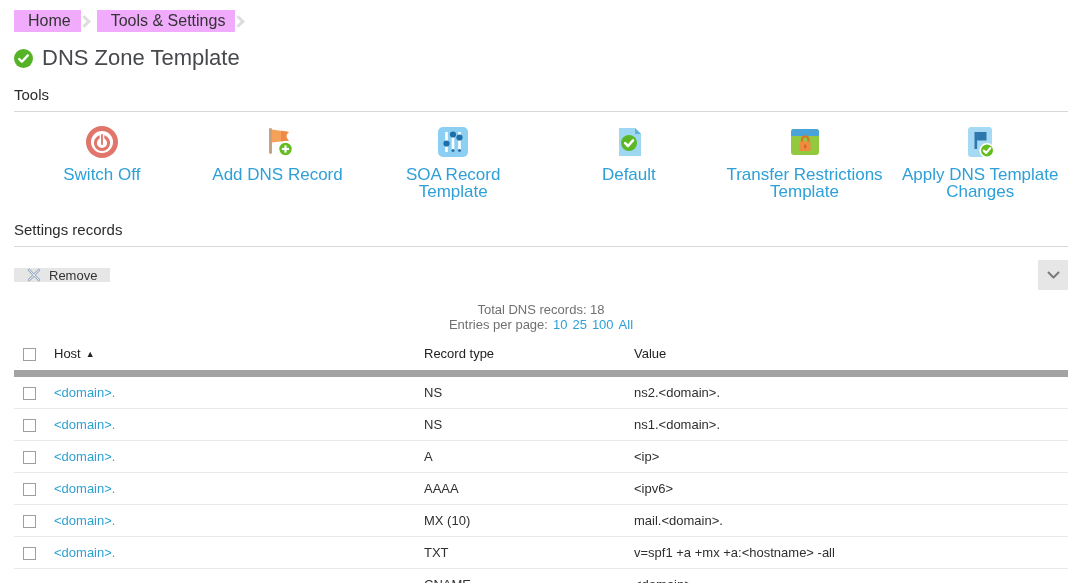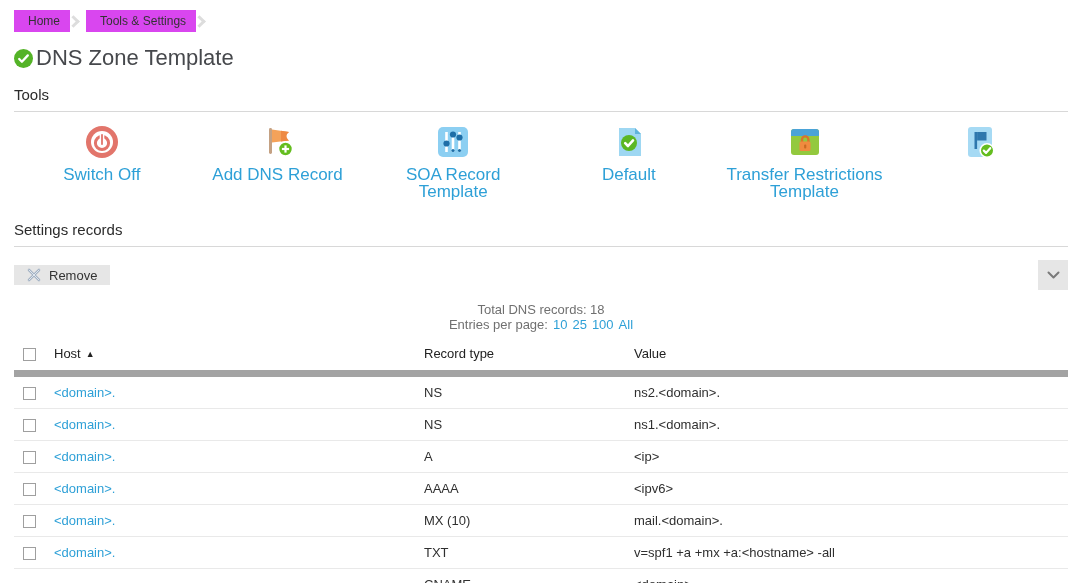--- a/index.html
+++ b/index.html
@@ -7,31 +7,31 @@
   body {
     width: 1082px; height: 583px; overflow: hidden;
     background: #fff; color: #333;
     font-family: "Liberation Sans", sans-serif;
   }
   .page { padding: 10px 14px 0; }
 
   
   .breadcrumb { display: flex; align-items: center; height: 22px; }
   .crumb {
-    background: #d946ef; color: #333; font-size: 12px; line-height: 22px;
+    background: #f0abfc; color: #333; font-size: 16px; line-height: 22px;
     padding: 0 10px 0 14px; text-decoration: none; cursor: pointer;
   }
   .crumb-sep {
     width: 9px; height: 9px; flex: 0 0 auto;
     border-top: 3px solid #ddd; border-right: 3px solid #ddd;
     transform: rotate(45deg); margin: 0 8px 0 -1px;
   }
 
   
-  .title-row { display: flex; align-items: center; gap: 3px; margin: 13px 0 15px; }
+  .title-row { display: flex; align-items: center; gap: 9px; margin: 13px 0 15px; }
   .page-title { font-size: 22px; font-weight: 400; color: #46484c; }
 
   
   .section-title {
     font-size: 15px; font-weight: 400; color: #2b2b2b;
     padding-bottom: 8px; border-bottom: 1px solid #d8d8d8;
   }
 
   
   .tools-row { display: flex; padding: 13px 0 12px; }
@@ -44,21 +44,21 @@
     margin-top: 7px; font-size: 17px; line-height: 17px; color: #2ea0d7;
     text-align: center; max-width: 160px;
   }
 
   .records-section { margin-top: 9px; }
 
   
   .toolbar { display: flex; justify-content: space-between; align-items: center; margin-top: 13px; }
   .btn-remove {
     display: inline-flex; align-items: center; gap: 8px;
-    background: #e6e6e6; border: 0; height: 20px; padding: 0 13px;
+    background: #e6e6e6; border: 0; height: 14px; padding: 0 13px;
     font-family: inherit; font-size: 13px; color: #333; cursor: pointer;
   }
   .btn-dropdown {
     width: 30px; height: 30px; background: #e6e6e6; border: 0;
     display: inline-flex; align-items: center; justify-content: center; cursor: pointer;
   }
 
   
   .info-row {
     display: flex; justify-content: space-between; align-items: center;
@@ -168,20 +168,21 @@
 
 
     <a class="tool">
       <svg class="tool-icon" viewBox="0 0 34 34">
         <rect x="5" y="2" width="24" height="30" rx="3" fill="#a6daf4"></rect>
         <rect x="11.5" y="7" width="2.6" height="17" fill="#2e77ad"></rect>
         <path d="M14.1 7 h9.4 v8.5 h-9.4 z" fill="#2e77ad"></path>
         <circle cx="24" cy="25.5" r="6.8" fill="#64bd1f" stroke="#fff" stroke-width="1.6"></circle>
         <path d="M20.8 25.6 l2.3 2.3 l4.1 -4.7" stroke="#fff" stroke-width="2.2" fill="none" stroke-linecap="round" stroke-linejoin="round"></path>
       </svg>
+      <span class="tool-label">Apply DNS Template Changes</span>
     </a>
 
   </div>
 
   <div class="records-section">
     <div class="section-title">Settings records</div>
 
     <div class="toolbar">
       <button class="btn-remove">
         <svg width="14" height="14" viewBox="0 0 14 14">

